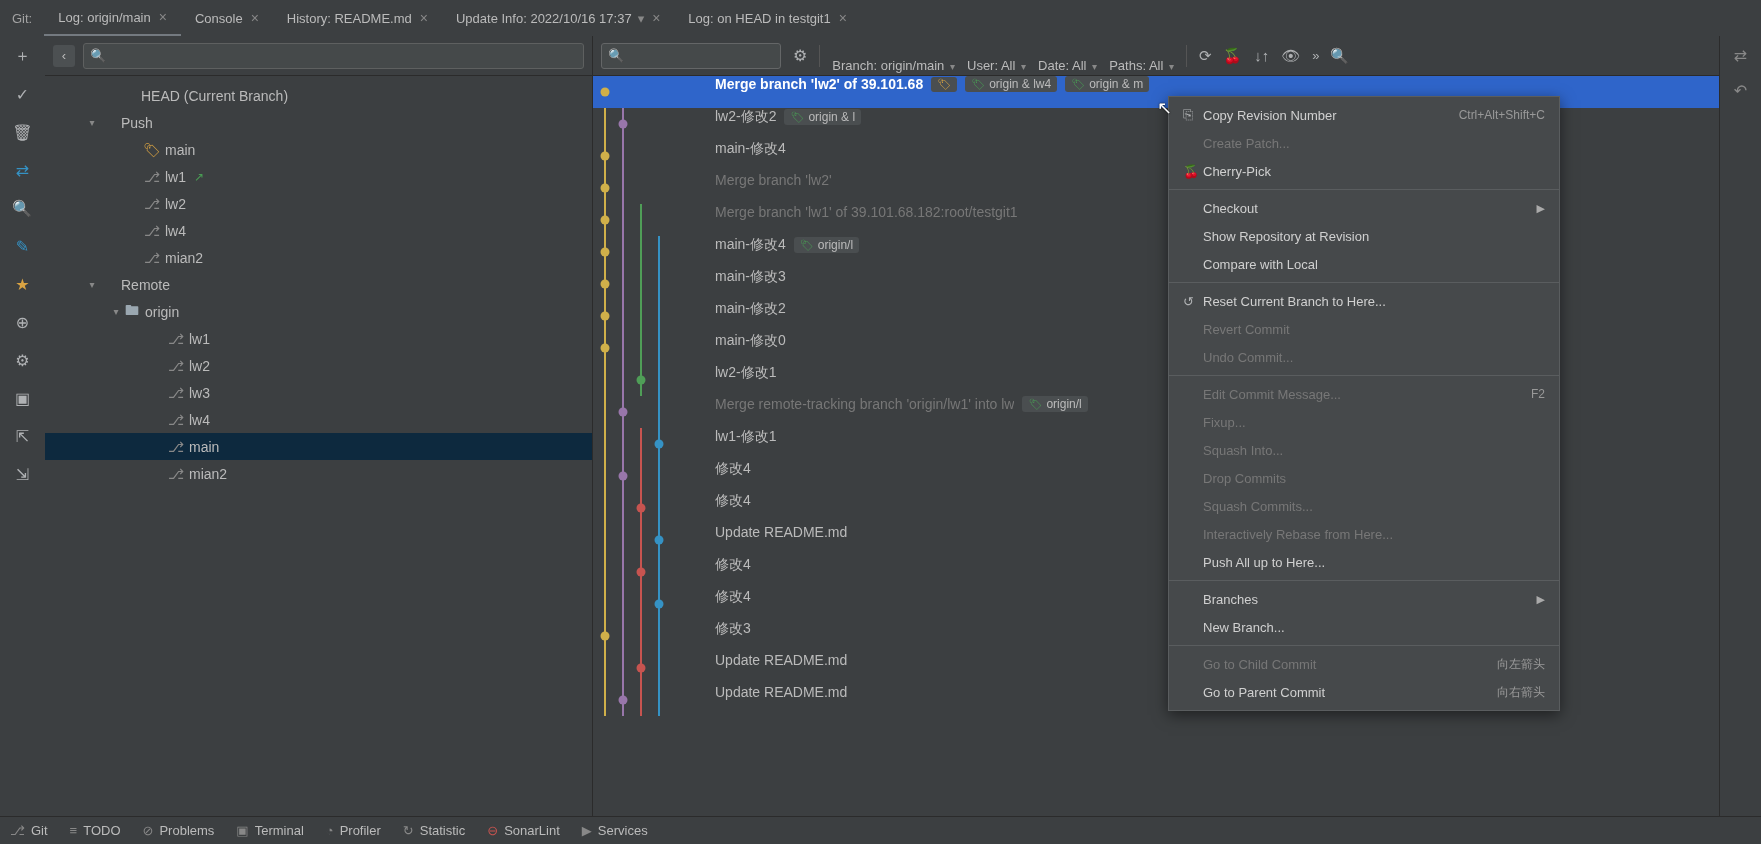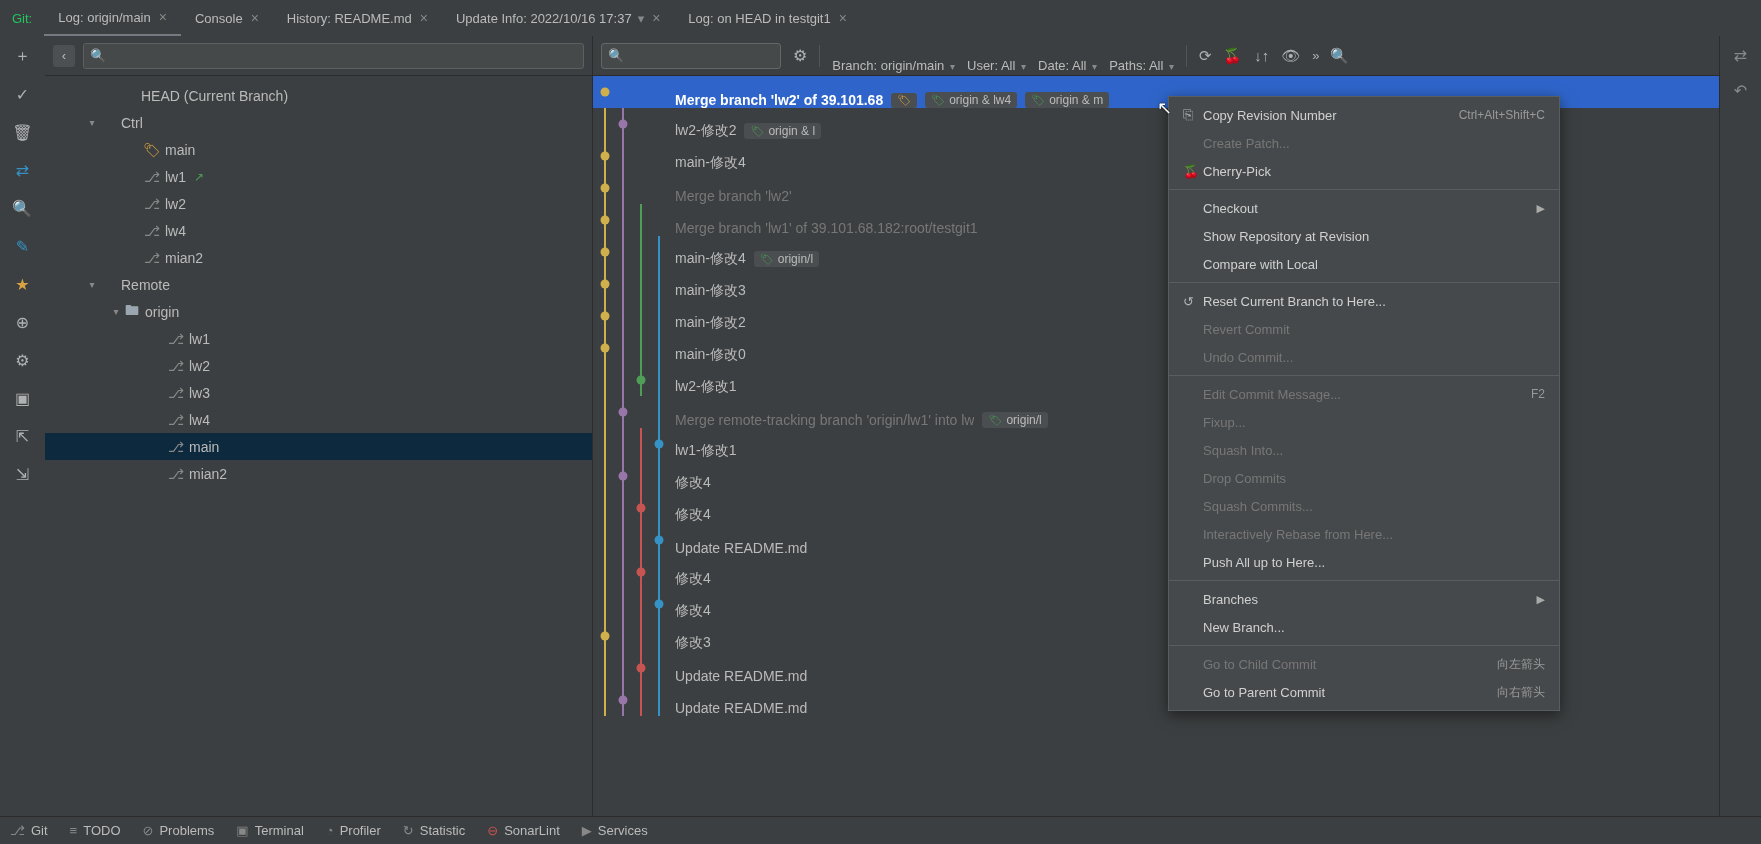--- a/index.html
+++ b/index.html
@@ -1,18 +1,18 @@
 <!DOCTYPE html>
 <html><head>
 <meta charset="utf-8">
 <style>
 * { margin: 0; padding: 0; box-sizing: border-box; font-family: -apple-system, "Segoe UI", Arial, sans-serif; }
 body { background: #3c3f41; color: #bbbbbb; font-size: 13px; overflow: hidden; width: 1761px; height: 844px; }
 .tabs-bar { display: flex; align-items: center; height: 36px; background: #3c3f41; padding: 0 8px; gap: 0; }
-.tabs-bar .git-label { color: #22c55e; padding: 0 12px 0 4px; }
+.tabs-bar .git-label { color: #a3a3a3; padding: 0 12px 0 4px; }
 .tab { position: relative; padding: 0 14px; height: 36px; display: flex; align-items: center; color: #bbbbbb; cursor: pointer; }
 .tab.active { border-bottom: 2px solid #747a80; }
 .tab .close { margin-left: 8px; color: #888; font-size: 14px; }
 .tab .chev { margin-left: 6px; color: #888; }
 .main-row { display: flex; height: 780px; }
 .toolstrip { width: 45px; background: #3c3f41; display: flex; flex-direction: column; align-items: center; padding-top: 10px; gap: 18px; }
 .toolstrip .ticon { width: 20px; height: 20px; display: flex; align-items: center; justify-content: center; color: #afb1b3; font-size: 16px; }
 .toolstrip .ticon.blue { color: #3592c4; }
 .toolstrip .ticon.gold { color: #d9a343; }
 .sidebar { width: 548px; background: #3c3f41; display: flex; flex-direction: column; border-right: 1px solid #2b2b2b; }
@@ -33,21 +33,21 @@
 .center { flex: 1; display: flex; flex-direction: column; background: #3c3f41; position: relative; }
 .filters { height: 40px; display: flex; align-items: center; padding: 0 8px; gap: 12px; border-bottom: 1px solid #2b2b2b; }
 .filters .fsearch { width: 180px; height: 26px; background: #45494a; border: 1px solid #646667; border-radius: 3px; display: flex; align-items: center; padding: 0 6px; color: #888; }
 .filters .gear { color: #afb1b3; font-size: 16px; }
 .filters .sep { width: 1px; height: 22px; background: #555; }
 .filters .dd { color: #bbbbbb; cursor: pointer; margin-top: 20px; }
 .filters .dd .chv { color: #888; font-size: 10px; margin-left: 2px; }
 .filters .ibtn { color: #afb1b3; font-size: 15px; }
 .filters .dots { color: #afb1b3; letter-spacing: -1px; }
 .graph-area { flex: 1; overflow: hidden; position: relative; }
-.commit-row { height: 32px; display: flex; align-items: flex-end; position: relative; }
+.commit-row { height: 32px; display: flex; align-items: flex-start; position: relative; gap: 40px; }
 .commit-row.sel { background: #2f65ca; }
 .commit-row .graph-col { width: 78px; height: 32px; position: relative; flex-shrink: 0; }
 .commit-row .msg-col { flex: 1; display: flex; align-items: center; gap: 8px; overflow: hidden; padding-left: 4px; }
 .commit-row .msg { color: #bbbbbb; white-space: nowrap; overflow: hidden; text-overflow: ellipsis; font-size: 14px; }
 .commit-row.sel .msg { color: #ffffff; font-weight: bold; }
 .commit-row.dim .msg { color: #777; }
 .ref-tag { display: inline-flex; align-items: center; background: #4a4e50; border-radius: 3px; padding: 1px 6px; font-size: 12px; color: #bbb; gap: 4px; }
 .ref-tag .t-ic { font-size: 11px; }
 .t-green { color: #499c54; }
 .t-yellow { color: #d9a343; }
@@ -133,21 +133,21 @@
         <div class="tree-row">
           <span class="indent" style="width:60px"></span>
           <span class="exp"></span>
           <span class="ricon"></span>
           <span class="label">HEAD (Current Branch)</span>
         </div>
         <div class="tree-row">
           <span class="indent" style="width:40px"></span>
           <span class="exp">▾</span>
           <span class="ricon"></span>
-          <span class="label">Ctrl</span>
+          <span class="label">Push</span>
         </div>
         <div class="tree-row">
           <span class="indent" style="width:84px"></span>
           <span class="exp"></span>
           <span class="ricon">
             <span class="tag-ic">🏷</span>
           </span>
           <span class="label">main</span>
         </div>
         <div class="tree-row">

